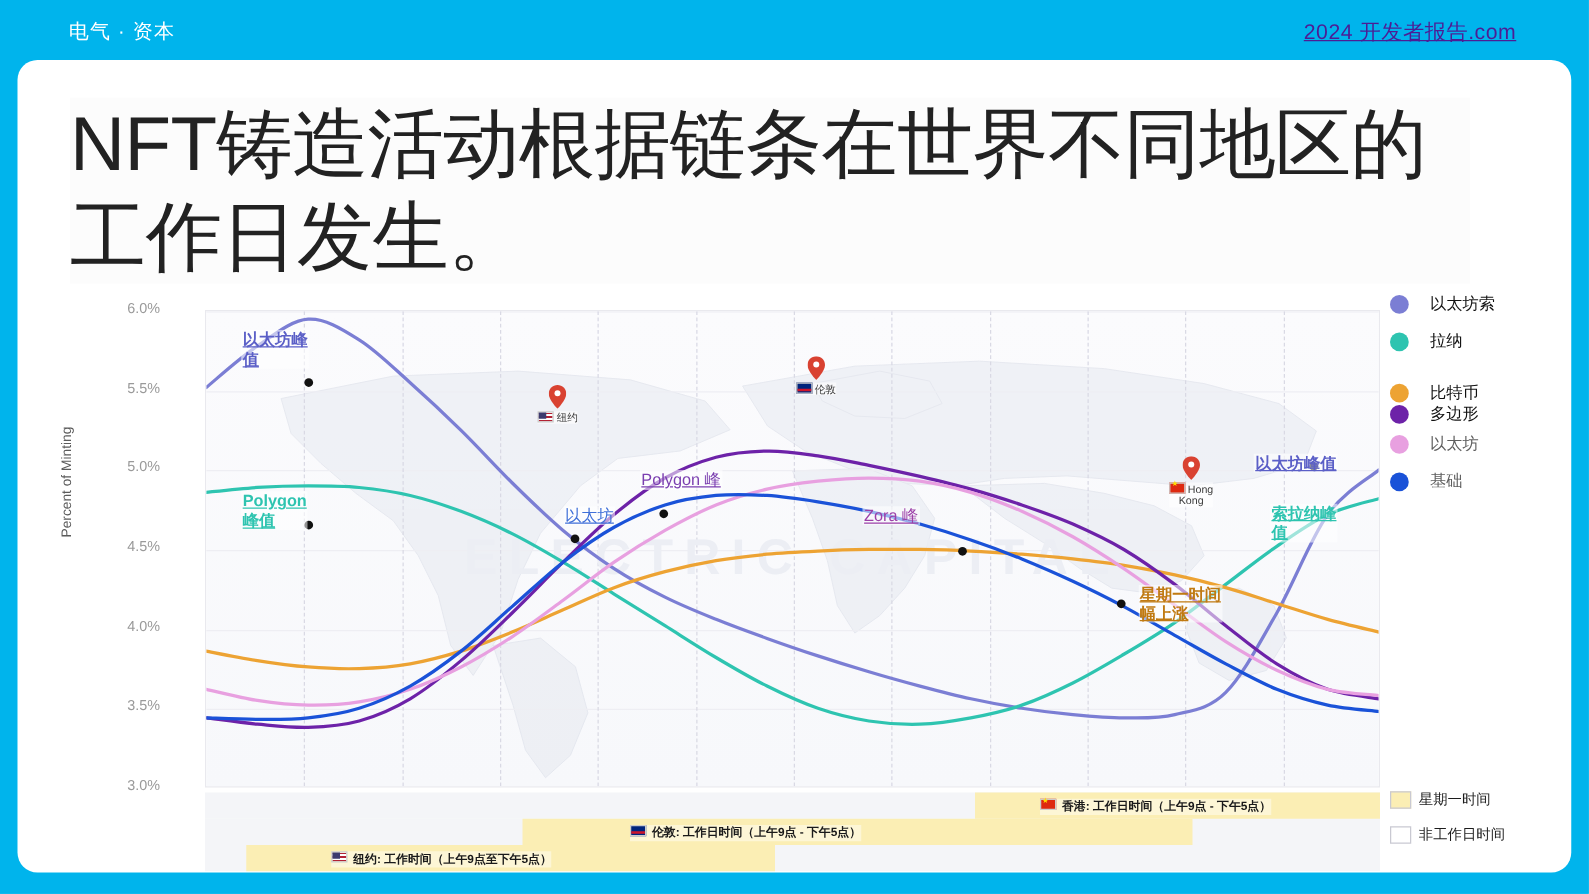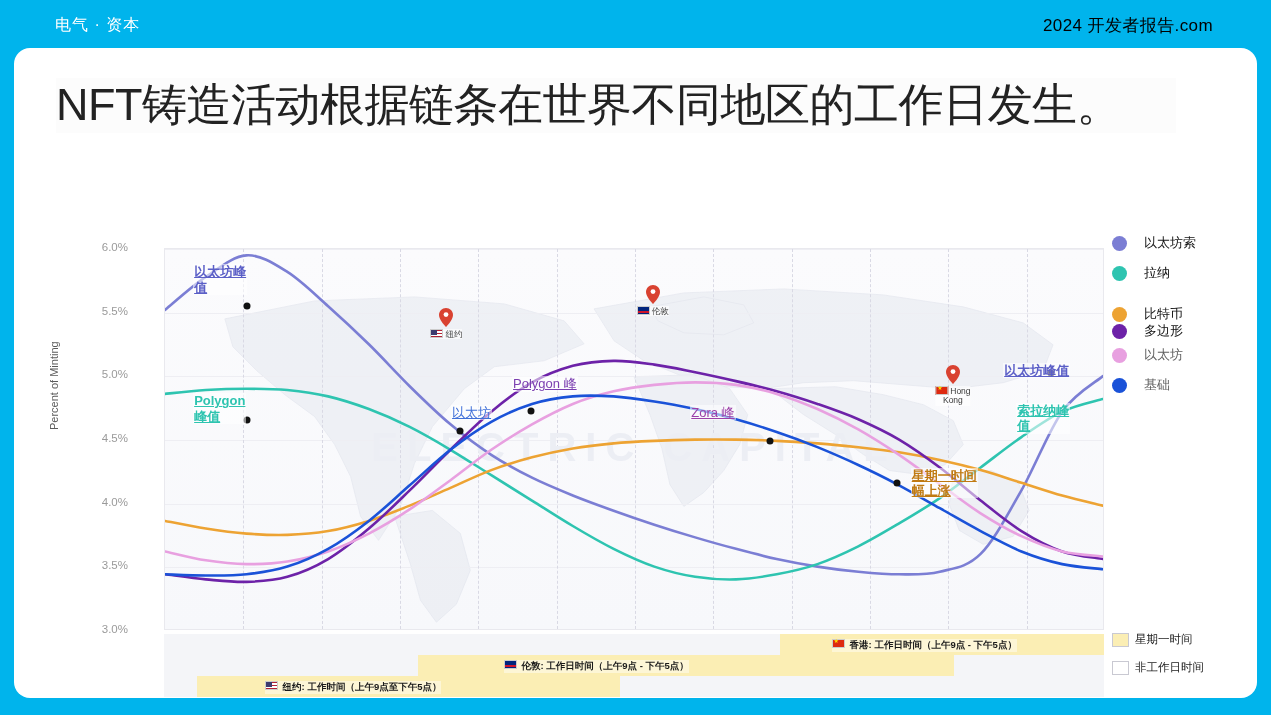--- a/index.html
+++ b/index.html
@@ -11,32 +11,32 @@
   }
 
   .slide-frame { position: absolute; inset: 0; background: #00b4ec; }
 
   .brand-bar {
     position: absolute; top: 0; left: 0; width: 1271px; height: 50px;
     display: flex; align-items: center; justify-content: space-between;
     padding: 0 58px 0 55px;
   }
   .brand-left { color: #ffffff; font-size: 16px; letter-spacing: 1px; font-weight: 400; }
-  .brand-right { color: #000000; font-size: 17px; letter-spacing: 0.4px; }
+  .brand-right { color: #4c1d95; font-size: 17px; letter-spacing: 0.4px; text-decoration: underline; }
 
   .slide-card {
     position: absolute; left: 14px; top: 48px;
     width: 1243px; height: 650px;
     background: #ffffff; border-radius: 16px;
     overflow: hidden;
   }
 
   .title {
     position: absolute; left: 42px; top: 30px; width: 1120px;
-    font-size: 45px; line-height: 1.22; color: #222222;
+    font-size: 61px; line-height: 1.22; color: #222222;
     font-weight: 400; letter-spacing: -0.5px;
     background: rgba(250,250,250,0.55);
   }
   .subtitle {
     position: absolute; left: 46px; top: 152px; width: 840px;
     font-size: 15.5px; color: #2b2b2b; letter-spacing: 0.2px;
     background: rgba(249,249,249,0.6);
   }
 
   

